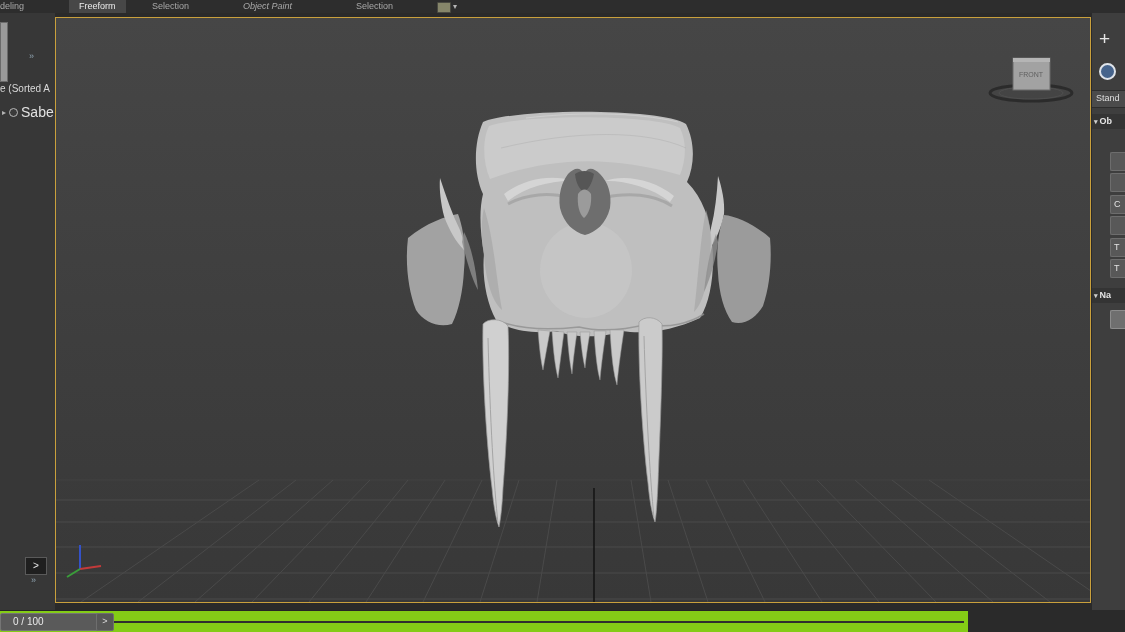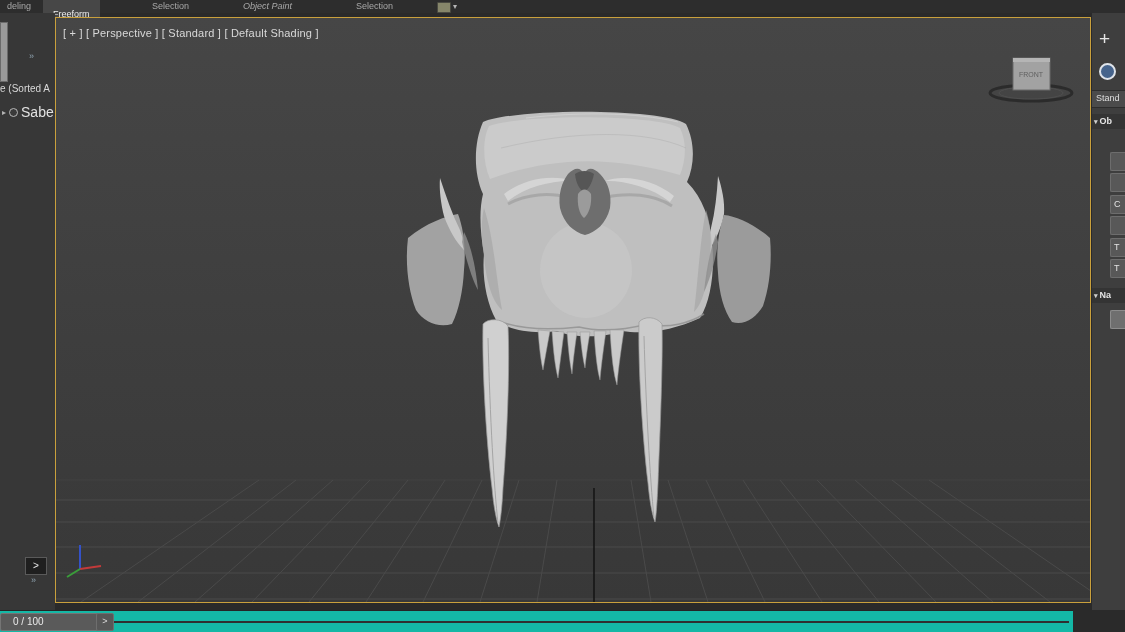--- a/index.html
+++ b/index.html
@@ -4,22 +4,22 @@
 <style>
   html,body{margin:0;padding:0;}
   body{
     position:relative;width:1125px;height:632px;overflow:hidden;
     background:#2a2a2a;font-family:"Liberation Sans",sans-serif;
     -webkit-font-smoothing:antialiased;
   }
   
   .ribbon{position:absolute;left:0;top:0;width:1125px;height:13px;background:#2d2d2d;}
   .rtab{position:absolute;top:0;height:13px;line-height:13px;font-size:9px;color:#a8a8a8;white-space:nowrap;cursor:default;}
-  .rtab.t0{left:0;margin-left:7px;}
-  .rtab.t1{left:43px;padding:8px 10px;background:#474747;color:#ececec;}
+  .rtab.t0{left:0;}
+  .rtab.t1{left:69px;padding:0 10px;background:#474747;color:#ececec;}
   .rtab.t2{left:152px;}
   .rtab.t3{left:243px;font-style:italic;}
   .rtab.t4{left:356px;}
   .ricon{position:absolute;left:437px;top:2px;width:12px;height:9px;background:#86866a;border:1px solid #4a4a42;border-radius:1px;}
   .rcaret{position:absolute;left:453px;top:0;height:13px;line-height:13px;font-size:8px;color:#b5b5b5;}
   
   .gutter{position:absolute;left:0;top:13px;width:55px;height:597px;background:#373737;}
   .strip{position:absolute;left:0;top:9px;width:6px;height:58px;background:#9a9a9a;border:1px solid #6b6b6b;}
   .chev{position:absolute;font-size:9px;color:#8fa3b0;letter-spacing:-1px;}
   .chev.top{left:29px;top:38px;}
@@ -40,21 +40,21 @@
   .geocircle{position:absolute;left:7px;top:50px;width:13px;height:13px;border-radius:50%;border:2px solid #dfe4ea;background:#46648c;}
   .dd{position:absolute;left:0;top:77px;width:33px;height:16px;background:#4b4b4b;border-top:1px solid #2d2d2d;border-bottom:1px solid #2d2d2d;color:#dfdfdf;font-size:9px;line-height:15px;padding-left:4px;overflow:hidden;white-space:nowrap;}
   .roll{position:absolute;left:0;width:33px;height:15px;background:#343434;color:#e5e5e5;font-size:9px;font-weight:bold;line-height:15px;display:flex;gap:2px;padding-left:2px;overflow:hidden;white-space:nowrap;}
   .roll .rarr{font-size:7px;color:#cfcfcf;}
   .roll.r1{top:101px;}
   .roll.r2{top:275px;}
   .obtn{position:absolute;left:18px;width:15px;height:17px;background:#585858;border:1px solid #6d6d6d;border-right:0;border-radius:2px 0 0 2px;font-size:9px;color:#e3e3e3;line-height:16px;padding-left:3px;overflow:hidden;}
   .b1{top:139px;} .b2{top:160px;} .b3{top:182px;} .b4{top:203px;} .b5{top:225px;} .b6{top:246px;}
   .namefield{position:absolute;left:18px;top:297px;width:15px;height:17px;background:#6f6f6f;border:1px solid #8c8c8c;border-right:0;border-radius:2px 0 0 2px;}
   
-  .timebar{position:absolute;left:0;top:610px;width:1073px;height:22px;background:#14b8a6;border-top:1px solid #252525;}
+  .timebar{position:absolute;left:0;top:610px;width:968px;height:22px;background:#84cc16;border-top:1px solid #252525;}
   .tgroove{position:absolute;left:114px;right:4px;top:10px;height:2px;background:#2f2f2f;}
   .thandle{position:absolute;left:0;top:2px;width:92px;height:16px;background:#5a5a5a;border:1px solid #757575;border-radius:2px;font-size:10px;color:#eaeaea;line-height:15px;padding-left:12px;}
   .tnext{position:absolute;left:96px;top:2px;width:16px;height:16px;background:#575757;border:1px solid #6e6e6e;border-radius:2px;font-size:9px;color:#dddddd;text-align:center;line-height:15px;}
 </style>
 </head>
 <body>
 
 <div class="ribbon">
   <span class="rtab t0">deling</span>
   <span class="rtab t1">Freeform</span>
@@ -163,21 +163,20 @@
       <rect x="957" y="40" width="37" height="4" fill="#b5b5b5"></rect>
       <text x="975" y="59" text-anchor="middle" font-size="7" fill="#5f5f5f" font-family="Liberation Sans, sans-serif">FRONT</text>
     </g>
 
     <g stroke-width="2" fill="none">
       <line x1="24" y1="551" x2="24" y2="527" stroke="#3452c8"></line>
       <line x1="24" y1="551" x2="45" y2="548" stroke="#c23a3a"></line>
       <line x1="24" y1="551" x2="11" y2="559" stroke="#3a9e3a"></line>
     </g>
   </svg>
-  <div class="vp-label">[ + ] [ Perspective ] [ Standard ] [ Default Shading ]</div>
 </div>
 
 <div class="cpanel">
   <div class="plus">+</div>
   <div class="geocircle"></div>
   <div class="dd">Stand</div>
   <div class="roll r1">
     <span class="rarr">▾</span>
     <span>Ob</span>
   </div>

